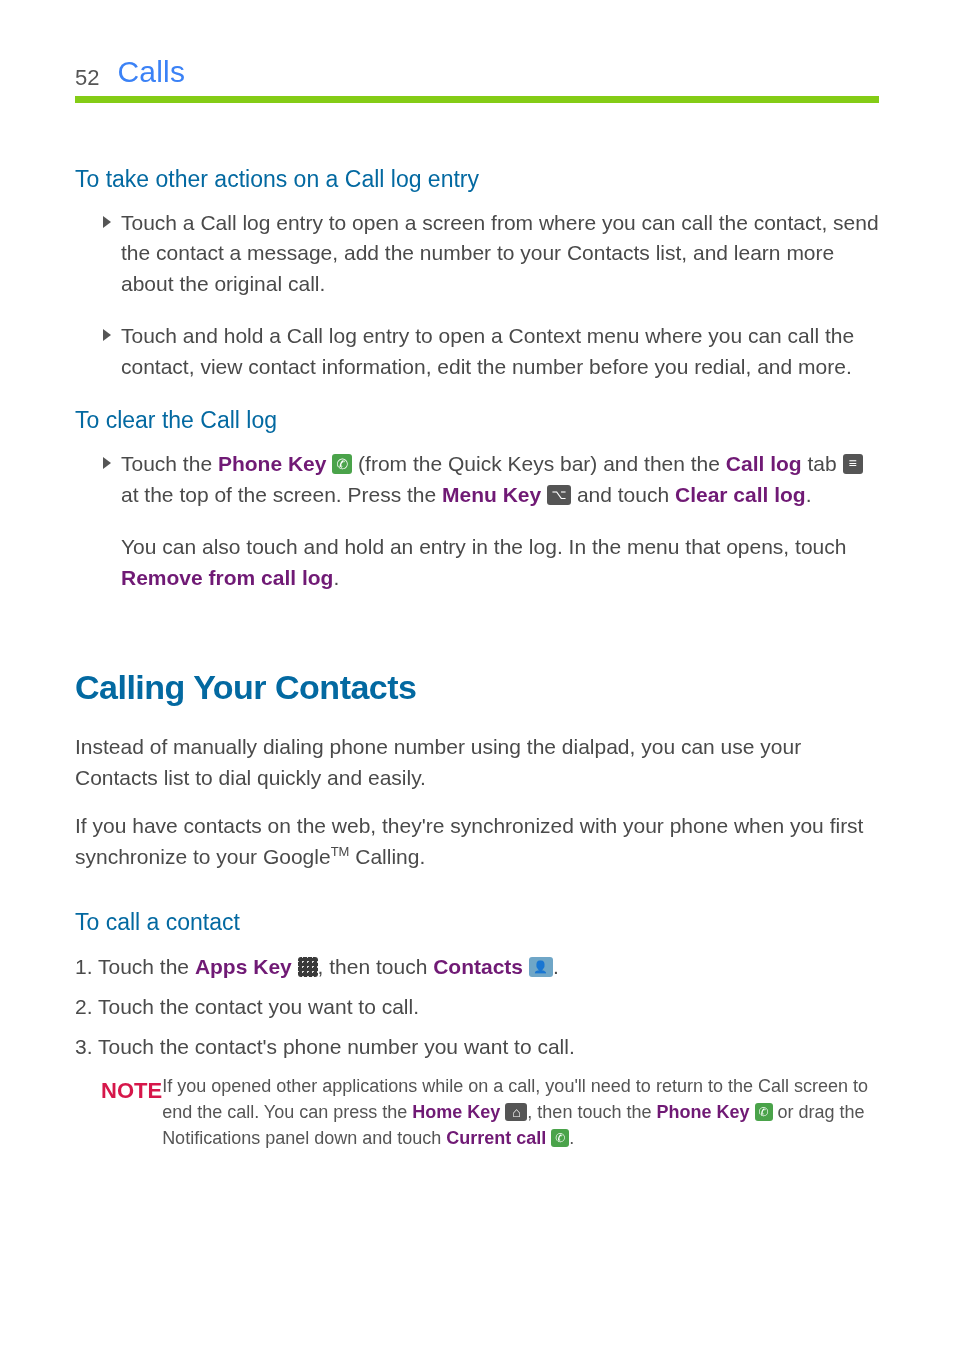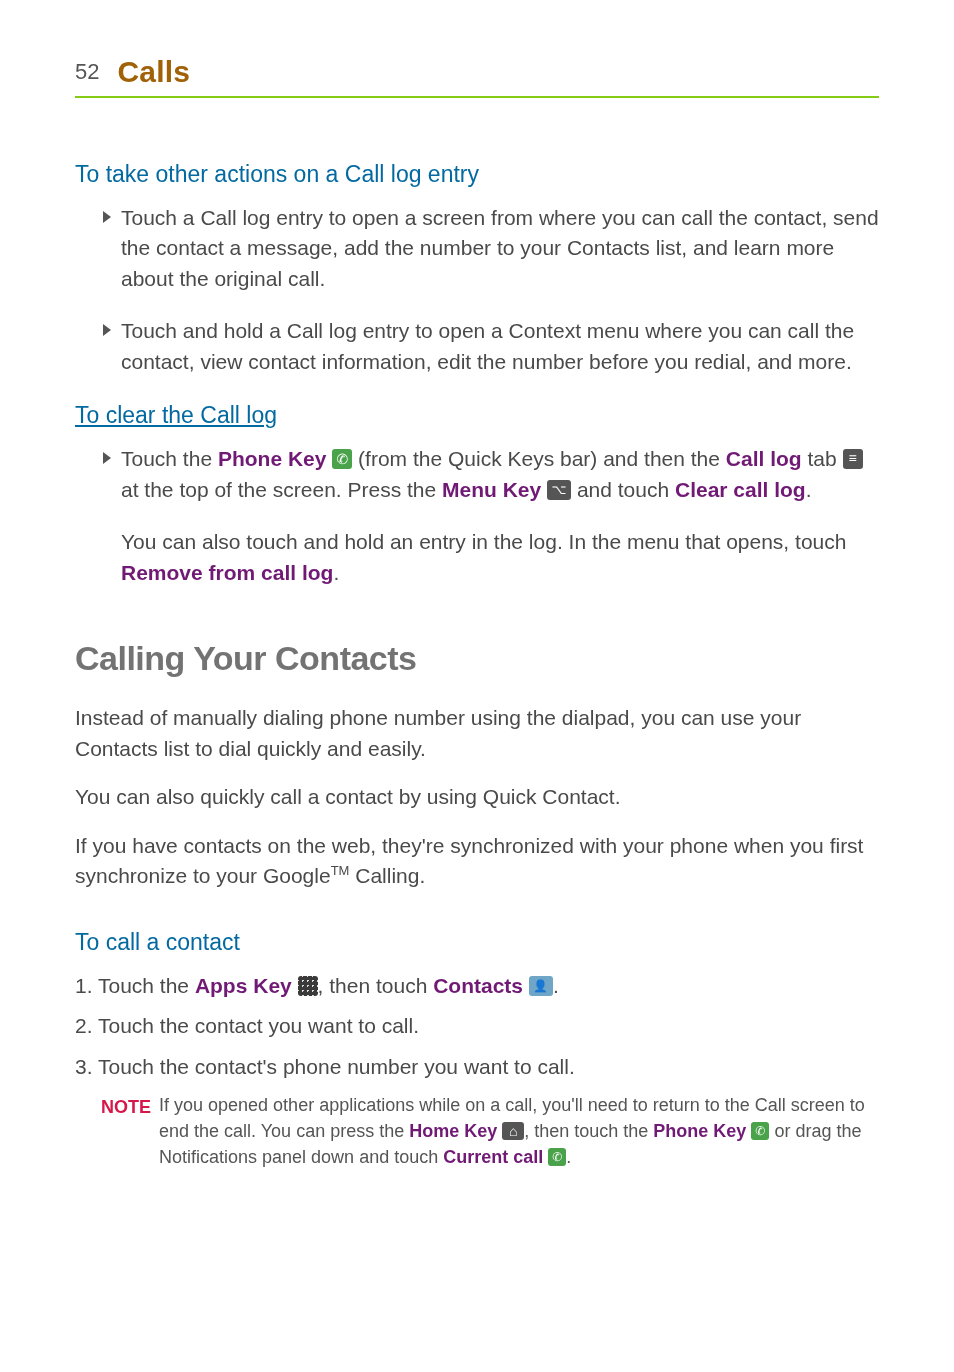--- a/index.html
+++ b/index.html
@@ -14,35 +14,35 @@
     font-size: 21px;
     line-height: 1.45;
     font-weight: 300;
   }
   .page {
     padding: 50px 75px 60px 75px;
     box-sizing: border-box;
   }
   .header {
     display: flex;
-    align-items: center;
-    border-bottom: 2px solid #84cc16;
+    align-items: flex-end;
+    border-bottom: 7px solid #84cc16;
     padding-bottom: 2px;
     margin-bottom: 60px;
   }
   .page-num {
     font-size: 22px;
     color: #555;
     margin-right: 18px;
     font-weight: 400;
   }
   .section-name {
     font-size: 30px;
-    color: #a16207;
-    font-weight: 700;
+    color: #3b82f6;
+    font-weight: 400;
     letter-spacing: 0.2px;
   }
   .red-heading {
     color: #0369a1;
     font-size: 23px;
     font-weight: 400;
     margin-bottom: 12px;
   }
   .bullet-block {
     padding-left: 46px;
@@ -62,24 +62,24 @@
   }
   .sub-para {
     padding-left: 46px;
     margin-bottom: 10px;
   }
   .bold {
     font-weight: 600;
     color: #701a75;
   }
   .main-heading {
-    color: #737373;
+    color: #0369a1;
     font-size: 34px;
     font-weight: 600;
-    margin-top: 46px;
+    margin-top: 70px;
     margin-bottom: 20px;
     letter-spacing: -0.5px;
   }
   .body-p {
     margin-bottom: 18px;
   }
   .ol {
     margin: 0;
     padding: 0;
     list-style: none;
@@ -88,23 +88,22 @@
     margin-bottom: 10px;
   }
   .note-row {
     display: flex;
     margin-top: 8px;
     padding-left: 26px;
   }
   .note-label {
     color: #d6174a;
     font-weight: 700;
-    font-size: 18px;
+    font-size: 22px;
     flex-shrink: 0;
-    margin-right: 8px;
     padding-top: 2px;
   }
   .note-body {
     font-size: 18px;
     line-height: 1.45;
     color: #555;
     font-weight: 300;
   }
   .icon {
     display: inline-block;
@@ -229,36 +228,35 @@
   <div class="red-heading">To take other actions on a Call log entry</div>
 
   <div class="bullet-block">
     <span>Touch a Call log entry to open a screen from where you can call the contact, send the contact a message, add the number to your Contacts list, and learn more about the original call.</span>
   </div>
 
   <div class="bullet-block">
     <span>Touch and hold a Call log entry to open a Context menu where you can call the contact, view contact information, edit the number before you redial, and more.</span>
   </div>
 
-  <div class="red-heading" style="margin-top:20px;text-decoration:underline;">To clear the Call log</div>
+  <div class="red-heading" style="margin-top:20px;">To clear the Call log</div>
 
   <div class="bullet-block">
     <span>Touch the </span><span class="bold">Phone Key</span>
     <span class="icon icon-phone-green"></span><span> (from the Quick Keys bar) and then the </span><span class="bold">Call log</span><span> tab </span><span class="icon icon-calllog"></span><span> at the top of the screen. Press the </span><span class="bold">Menu Key</span>
     <span class="icon icon-menu"></span><span> and touch  </span><span class="bold">Clear call log</span><span>.</span>
   </div>
 
   <div class="sub-para">
     <span>You can also touch and hold an entry in the log. In the menu that opens, touch </span><span class="bold">Remove from call log</span><span>.</span>
   </div>
 
   <div class="main-heading">Calling Your Contacts</div>
 
   <div class="body-p">Instead of manually dialing phone number using the dialpad, you can use your Contacts list to dial quickly and easily.</div>
-  <div class="body-p">You can also quickly call a contact by using Quick Contact.</div>
   <div class="body-p">
     <span>If you have contacts on the web, they're synchronized with your phone when you first synchronize to your Google</span><span class="tm">TM</span><span> Calling.</span>
   </div>
 
   <div class="red-heading" style="margin-top:34px;">To call a contact</div>
 
   <div class="ol">
     <div class="ol-item">
       <span>1. </span><span>Touch the </span><span class="bold">Apps Key</span>
       <span class="icon icon-apps"></span><span>, then touch </span><span class="bold">Contacts</span>

